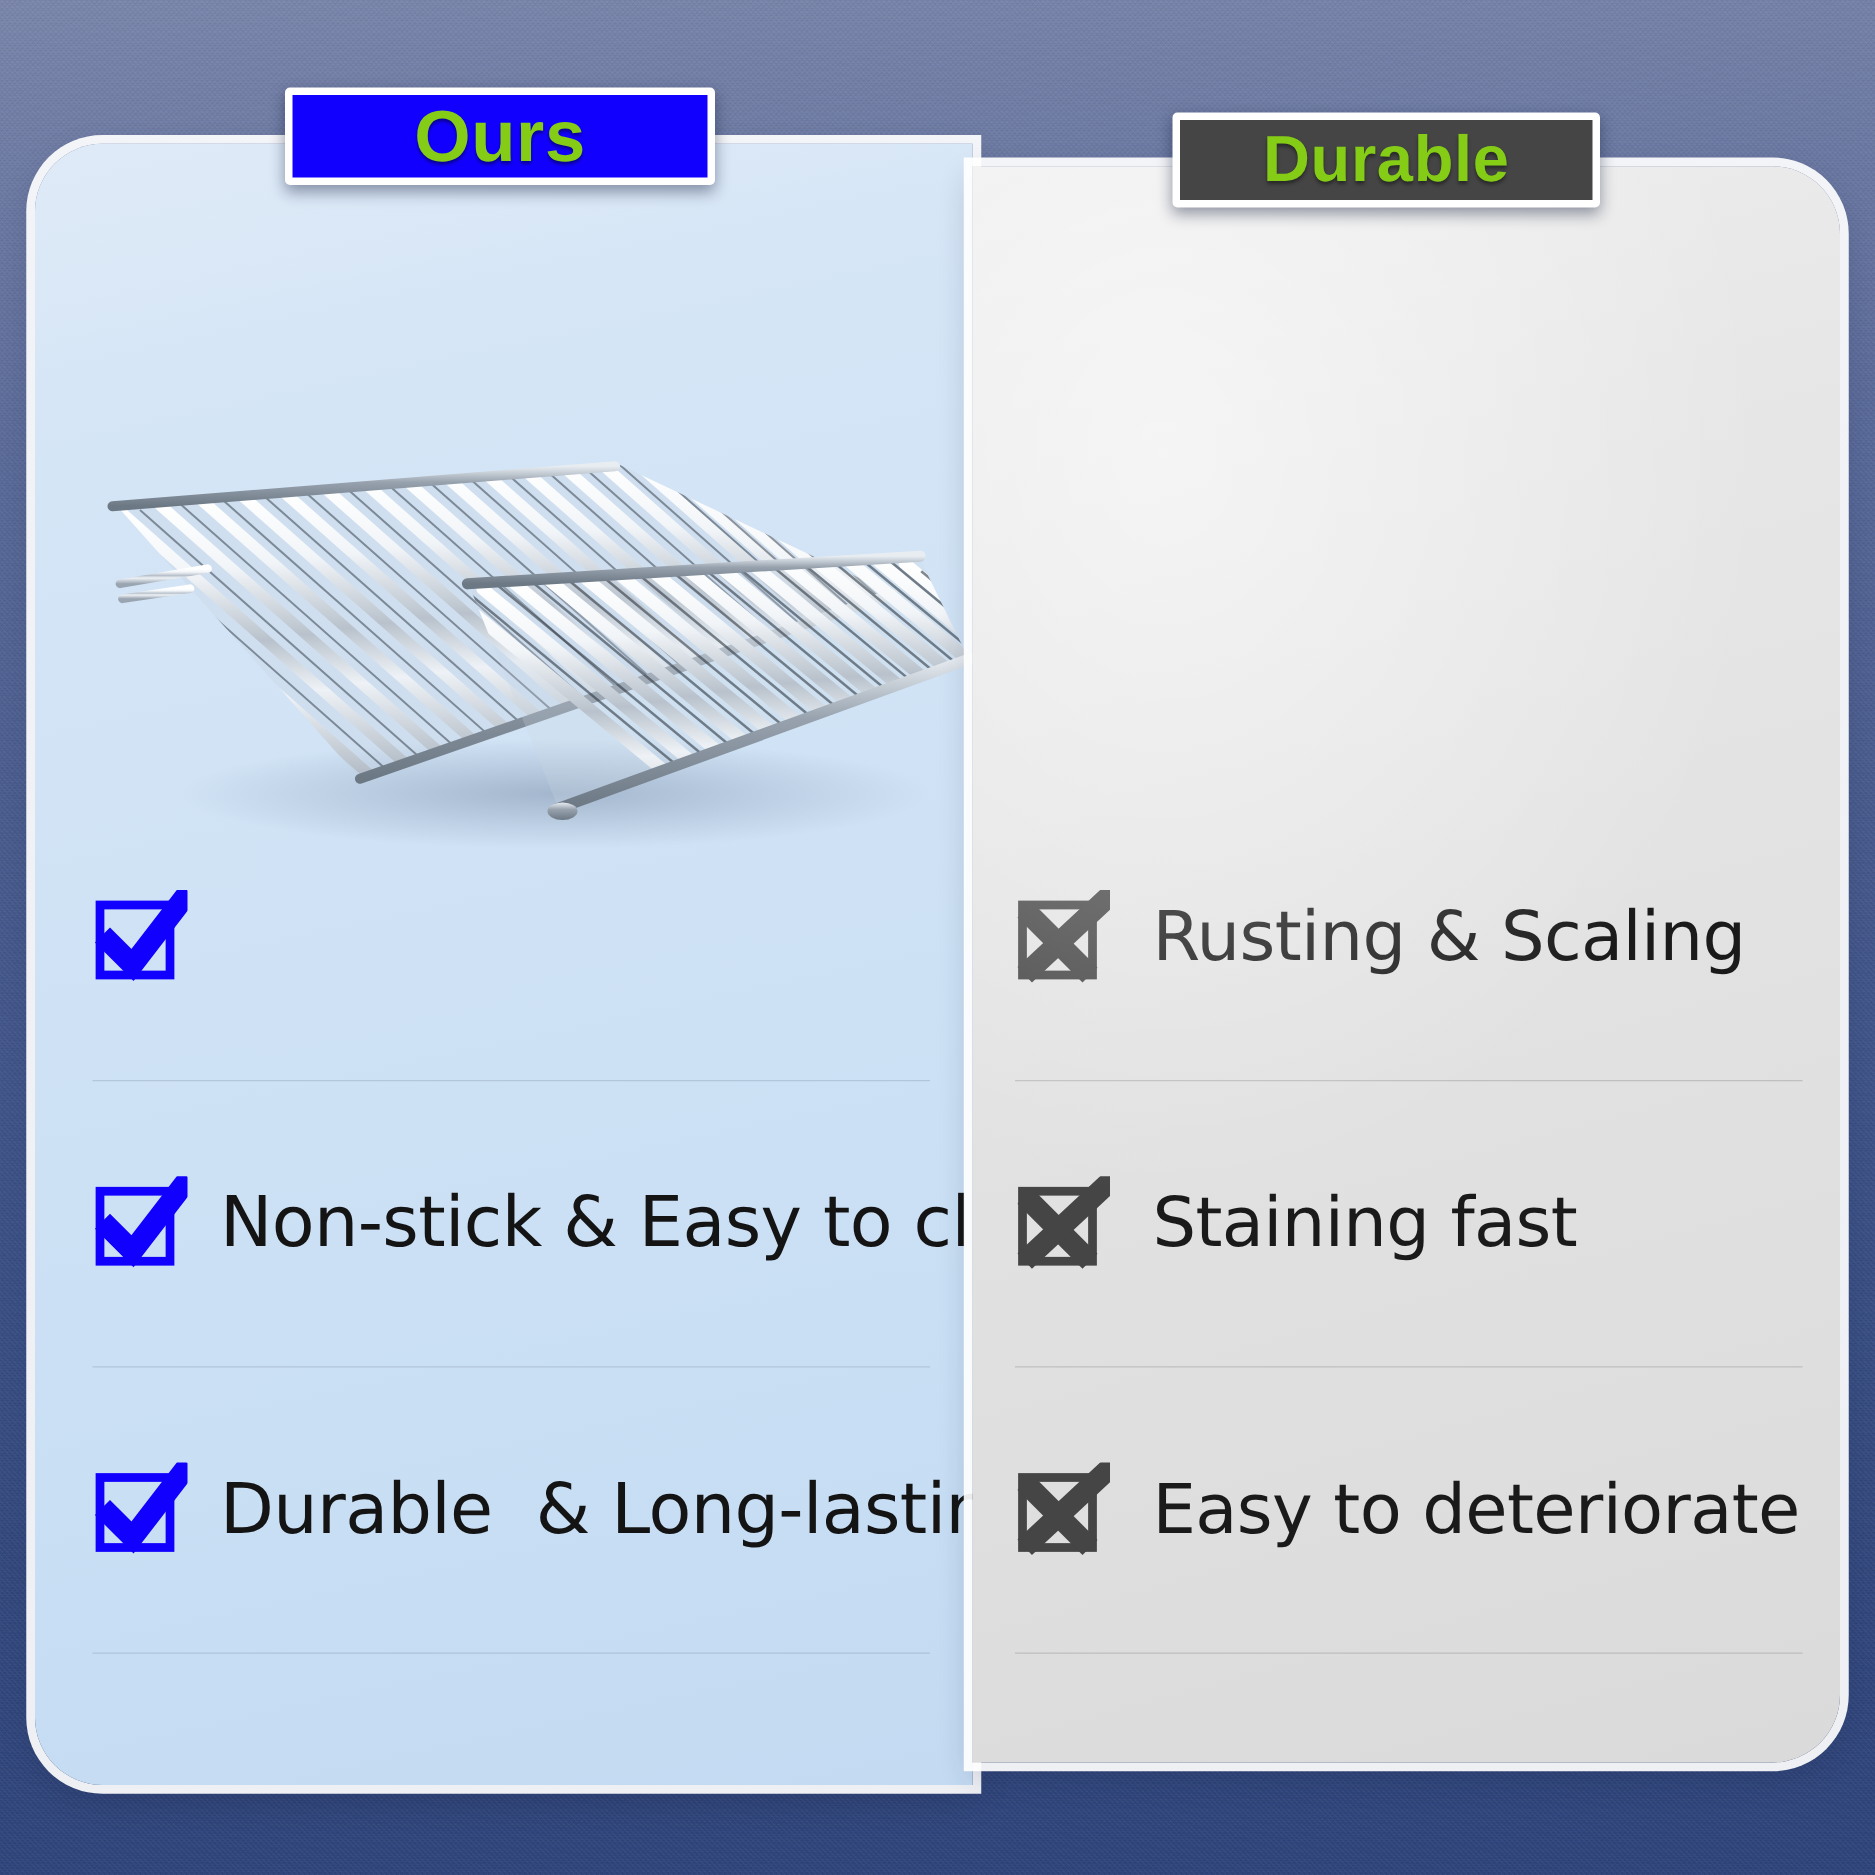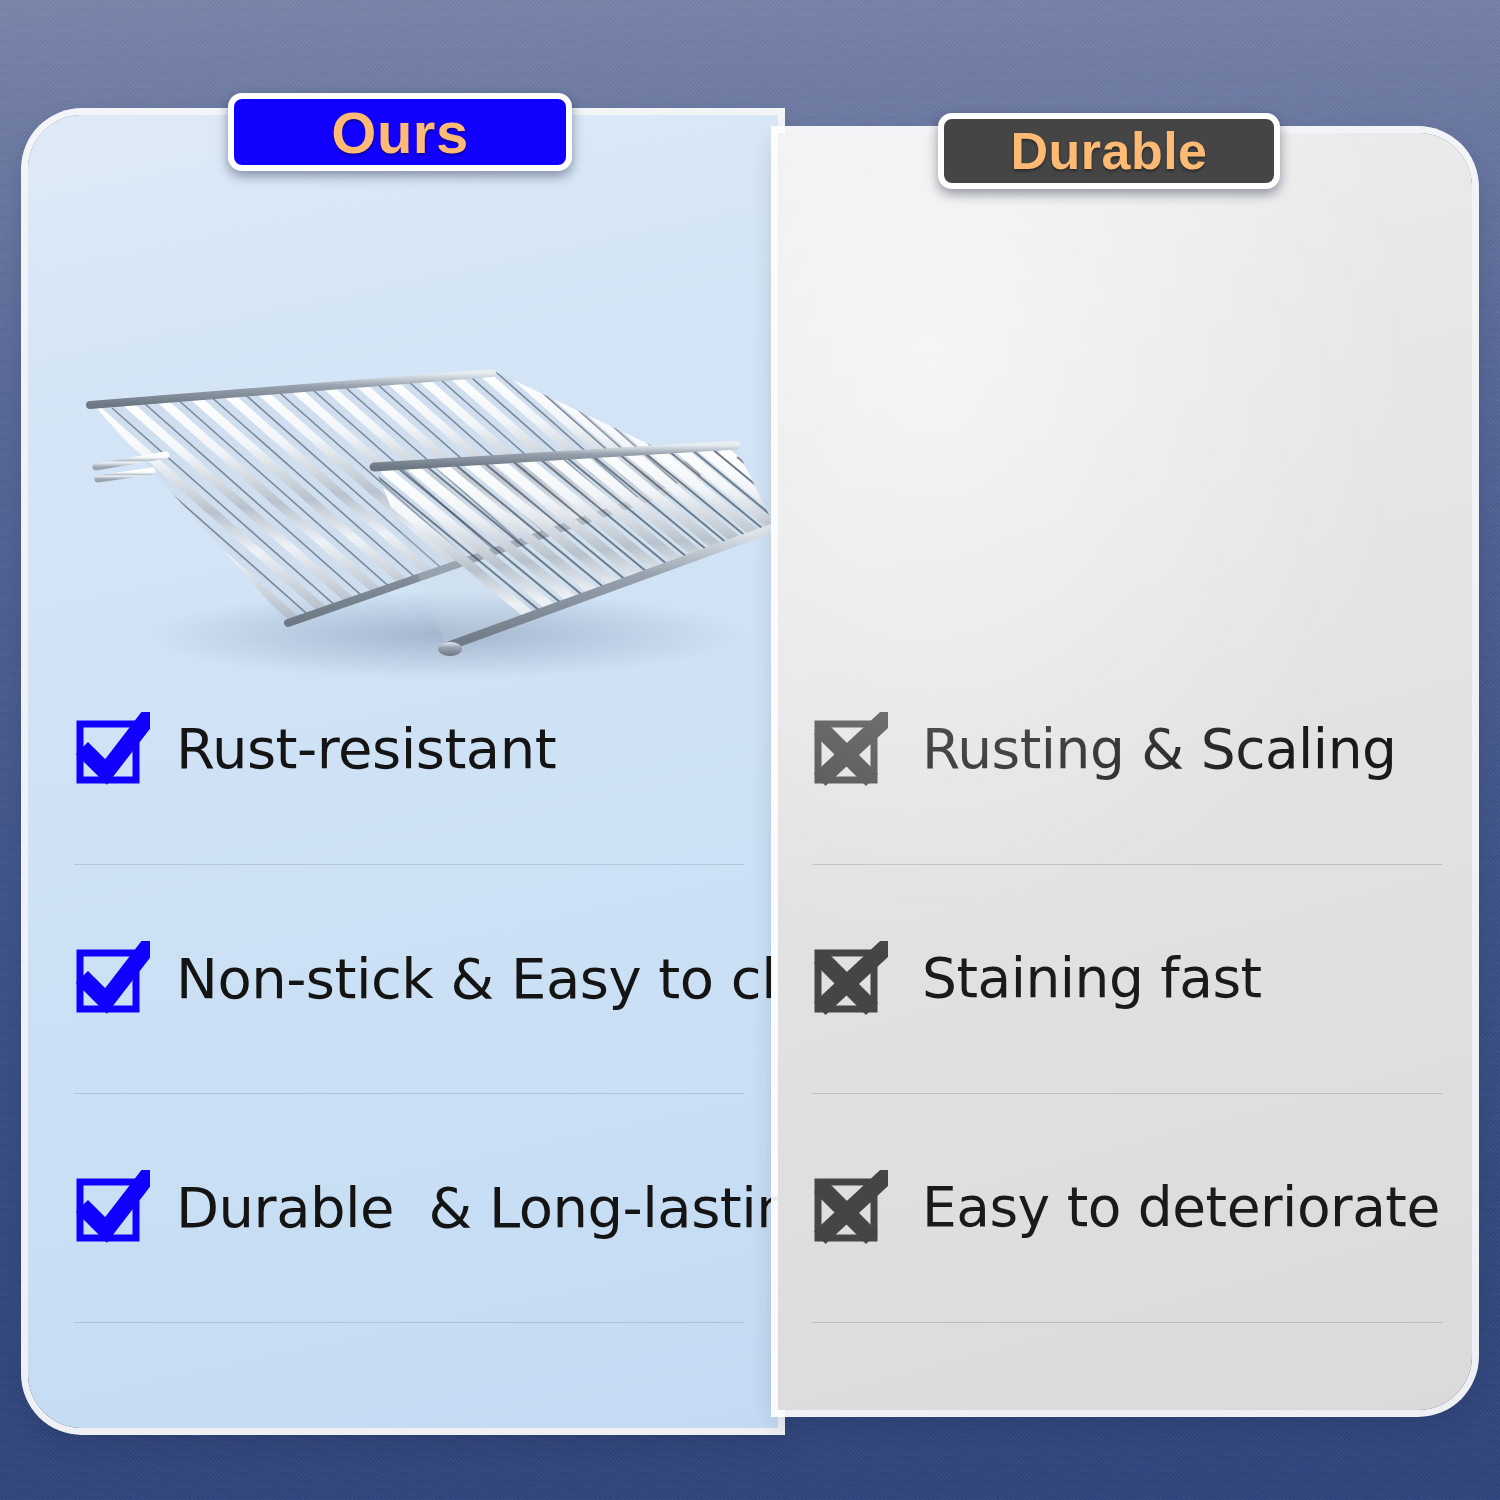--- a/index.html
+++ b/index.html
@@ -46,28 +46,27 @@
   
   #panel-others::after{
     content:"";position:absolute;inset:0;pointer-events:none;
     background:radial-gradient(120% 80% at 22% 18%, rgba(255,255,255,.55) 0%, rgba(255,255,255,0) 58%);
   }
 
   
   .badge{
     position:absolute; z-index:40;
     display:flex; align-items:center; justify-content:center;
-    border-radius:14px;
+    border-radius:4px;
     border:6px solid #ffffff;
     font-weight:bold;
-    color:#fdba74;
+    color:#84cc16;
     letter-spacing:.5px;
     text-shadow:0 2px 3px rgba(0,0,0,.42);
     box-shadow:0 5px 12px rgba(10,20,50,.42);
-    margin-top:23px;
   }
   #badge-ours{
     left:228px; top:70px; width:344px; height:78px;
     background:#1200ff;
     font-size:58px;
   }
   #badge-others{
     left:938px; top:90px; width:342px; height:76px;
     background:#454545;
     font-size:52px;
@@ -256,21 +255,20 @@
 
     <div class="features" id="features-ours">
 
       <div class="frow">
         <span class="ficon">
           <svg viewBox="0 0 76 76" width="76" height="76">
             <rect x="6" y="12" width="56" height="56" fill="none" stroke="#1200ff" stroke-width="7"></rect>
             <path d="M14 42 L32 60 L72 8" fill="none" stroke="#1200ff" stroke-width="17" stroke-linecap="square" stroke-linejoin="miter"></path>
           </svg>
         </span>
-        <span class="flabel">Rust-resistant</span>
       </div>
 
       <div class="frow">
         <span class="ficon">
           <svg viewBox="0 0 76 76" width="76" height="76">
             <rect x="6" y="12" width="56" height="56" fill="none" stroke="#1200ff" stroke-width="7"></rect>
             <path d="M14 42 L32 60 L72 8" fill="none" stroke="#1200ff" stroke-width="17" stroke-linecap="square" stroke-linejoin="miter"></path>
           </svg>
         </span>
         <span class="flabel">Non-stick &amp; Easy to clean</span>

